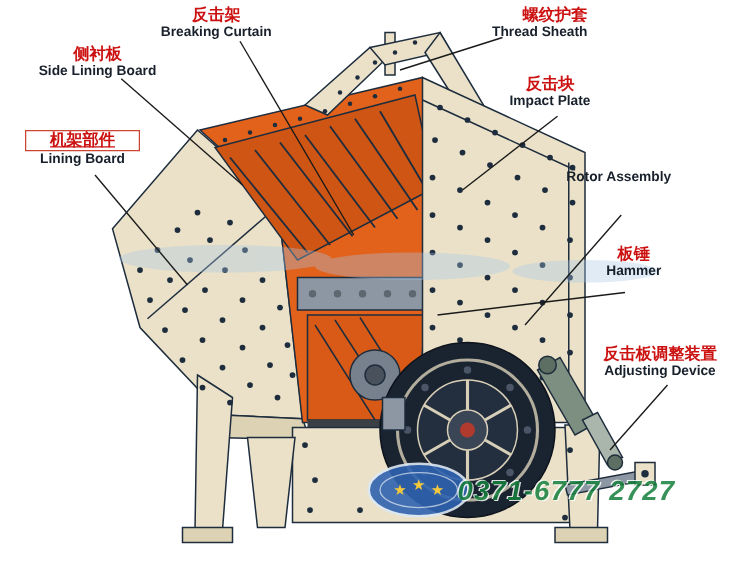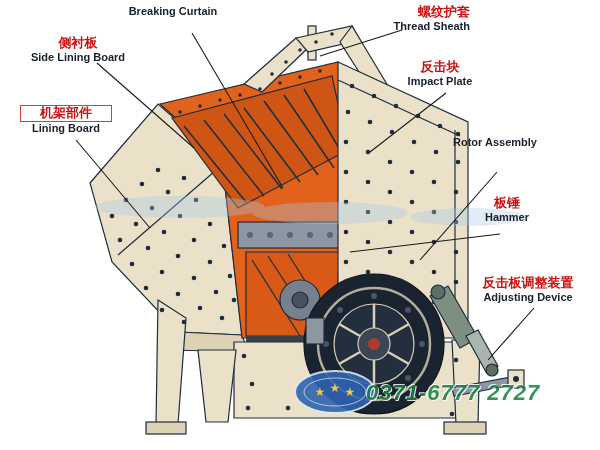--- a/index.html
+++ b/index.html
@@ -4,21 +4,21 @@
 <style>
   html,body{margin:0;padding:0;background:#ffffff;}
   .stage{
     position:relative;width:600px;height:450px;background:#ffffff;overflow:hidden;
     font-family:"Liberation Sans","DejaVu Sans",sans-serif;
   }
   .stage svg{position:absolute;left:0;top:0;}
   .callout{position:absolute;text-align:center;line-height:1.15;pointer-events:none;}
   .callout .zh{color:#cc1111;font-weight:bold;font-size:13px;}
   .callout .en{color:#17202b;font-size:11px;font-weight:bold;}
-  .callout .zh.boxed{display:inline-block;border:1px solid #cc4433;padding:0 19px;}
+  .callout .zh.boxed{display:inline-block;border:1px solid #cc4433;padding:0 19px;text-decoration:underline;}
   .phone{
     position:absolute;left:366px;top:380px;width:210px;
     font-size:22px;font-style:italic;font-weight:bold;letter-spacing:1px;
     color:#15803d;opacity:.85;
     text-shadow:1px 1px 0 #ffffff,-1px -1px 0 #ffffff;
   }
 </style>
 </head>
 <body>
 
@@ -244,20 +244,21 @@
       <line x1="97" y1="63" x2="194" y2="148"></line>
       <line x1="446" y1="93" x2="370" y2="152"></line>
       <line x1="76" y1="140" x2="150" y2="228"></line>
       <line x1="497" y1="172" x2="420" y2="260"></line>
       <line x1="500" y1="234" x2="350" y2="252"></line>
       <line x1="534" y1="308" x2="488" y2="360"></line>
     </g>
   </svg>
 
   <div class="callout" style="left:118px;top:5px;width:110px;">
+    <div class="zh">反击架</div>
     <div class="en">Breaking Curtain</div>
   </div>
   <div class="callout" style="left:360px;top:5px;width:110px;text-align:right;">
     <div class="zh">螺纹护套</div>
     <div class="en">Thread Sheath</div>
   </div>
   <div class="callout" style="left:18px;top:36px;width:120px;">
     <div class="zh">侧衬板</div>
     <div class="en">Side Lining Board</div>
   </div>

